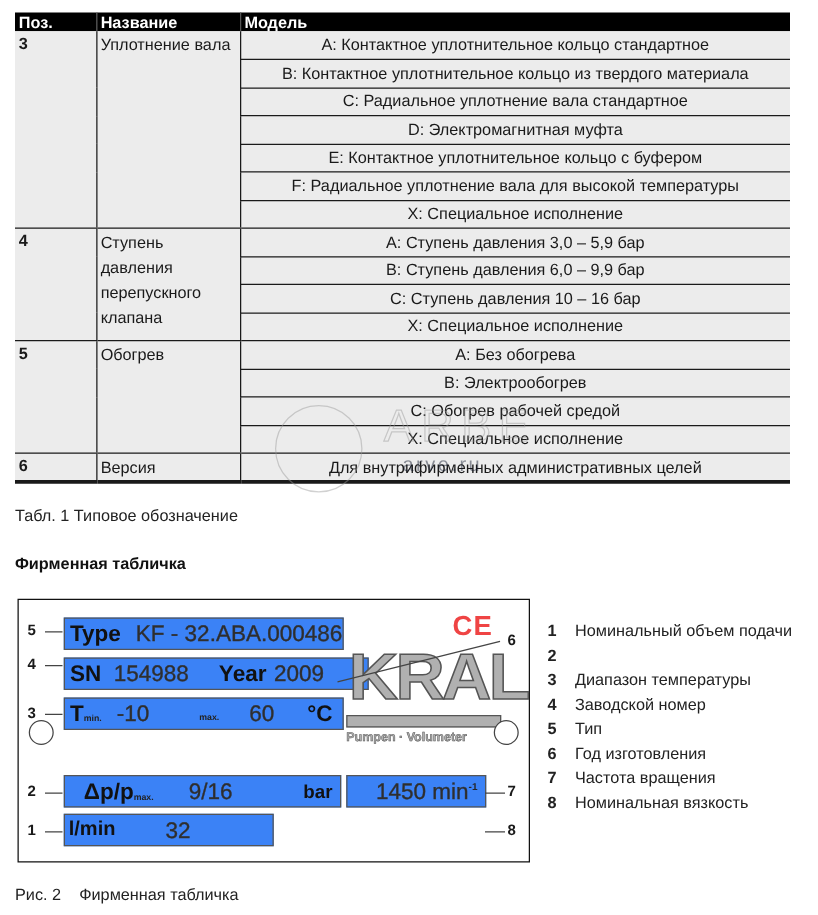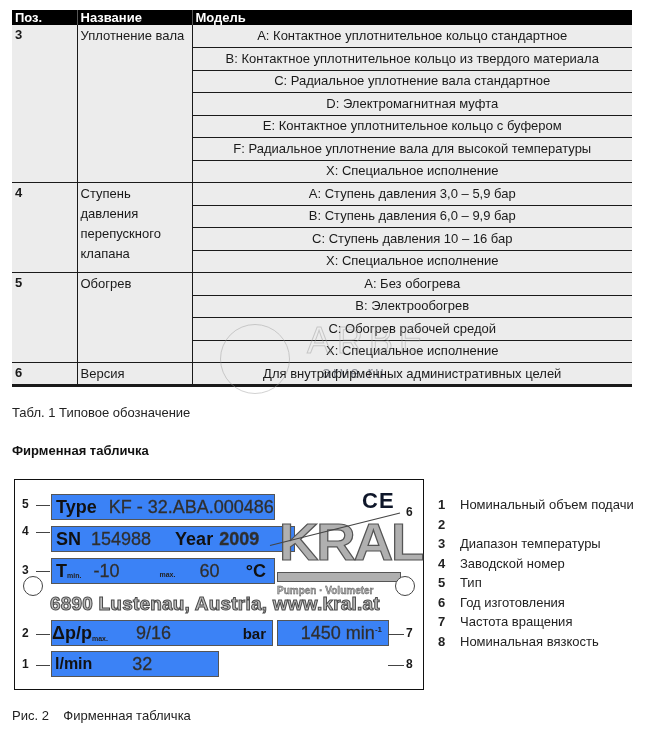--- a/index.html
+++ b/index.html
@@ -60,21 +60,21 @@
     .leader { position: absolute; height: 1px; background: #444; transform-origin: left center; }
 
     .kral { position: absolute; left: 262px; top: 36px; width: 124px; height: 56px; }
     .kral-text {
       position: absolute; left: 2px; top: -4px; font-size: 52px; font-weight: bold;
       color: #b0b0b0; -webkit-text-stroke: 1.2px #555; letter-spacing: -2px;
       font-family: "Liberation Sans", sans-serif; transform: scaleX(1.05); transform-origin: left;
     }
     .kral-bar { position: absolute; left: 262px; top: 92px; width: 124px; height: 10px; background: #b0b0b0; border: 1px solid #555; }
     .kral-sub { position: absolute; left: 262px; top: 105px; font-size: 10px; font-weight: bold; color: #b0b0b0; -webkit-text-stroke: 0.4px #555; }
-    .ce { position: absolute; left: 347px; top: 8px; font-size: 22px; font-weight: bold; color: #0f172a; letter-spacing: 1px; font-family: "Liberation Sans", sans-serif; }
+    .ce { position: absolute; left: 347px; top: 8px; font-size: 22px; font-weight: bold; color: #ef4444; letter-spacing: 1px; font-family: "Liberation Sans", sans-serif; }
     .address {
       position: absolute; left: 35px; top: 113px; font-size: 19px; font-weight: bold;
       color: #bdbdbd; -webkit-text-stroke: 1px #4a4a4a; white-space: nowrap; letter-spacing: 0.2px;
     }
 
     
     .legend { position: absolute; left: 438px; top: 495px; font-size: 13px; color: #222; }
     .legend-item { display: flex; line-height: 19.5px; }
     .legend-num { width: 22px; font-weight: bold; color: #222; }
     .legend-text { width: 190px; }
@@ -174,21 +174,21 @@
 
   <div class="field" style="left:36px; top:14px; width:224px; height:26px; padding-left:4px;">
     <span class="lbl plate-big" style="margin-right:12px;">Type</span>
     <span class="val plate-big" style="font-weight:normal; -webkit-text-stroke:0.3px #333;">KF - 32.ABA.000486</span>
   </div>
 
   <div class="field" style="left:36px; top:46px; width:244px; height:26px; padding-left:4px;">
     <span class="lbl plate-big" style="margin-right:10px;">SN</span>
     <span class="val plate-big" style="font-weight:normal; -webkit-text-stroke:0.3px #333;">154988</span>
     <span class="lbl plate-big" style="margin-left:24px; margin-right:6px;">Year</span>
-    <span class="val plate-big" style="font-weight:bold; -webkit-text-stroke:0.3px #333;">2009</span>
+    <span class="val plate-big" style="font-weight:normal; -webkit-text-stroke:0.3px #333;">2009</span>
   </div>
 
   <div class="field" style="left:36px; top:78px; width:224px; height:26px; padding-left:4px;">
     <span class="lbl plate-big">T</span>
     <span class="sub" style="margin-top:8px; margin-right:12px;">min.</span>
     <span class="val plate-big" style="font-weight:normal; -webkit-text-stroke:0.3px #333;">-10</span>
     <span class="sub" style="margin-left:40px; margin-top:6px; margin-right:24px;">max.</span>
     <span class="val plate-big" style="font-weight:normal; -webkit-text-stroke:0.3px #333;">60</span>
     <span class="lbl plate-big" style="margin-left:auto; margin-right:8px;">°C</span>
   </div>
@@ -196,23 +196,22 @@
   <div class="ce">CE</div>
   <div class="kral">
     <div class="kral-text">KRAL</div>
   </div>
   <div class="kral-bar"></div>
   <div class="kral-sub">Pumpen · Volumeter</div>
 
   <div class="hole" style="left:8px; top:96px;"></div>
   <div class="hole" style="left:380px; top:96px;"></div>
 
-  <div class="address">6890 Lustenau,  Austria,  www.kral.at</div>
-
-  <div class="field" style="left:36px; top:140px; width:222px; height:26px; padding-left:0;">
+
+  <div class="field" style="left:36px; top:140px; width:222px; height:26px; padding-left:15px;">
     <span class="lbl plate-big">Δp/p</span>
     <span class="sub" style="margin-top:10px; margin-right:28px;">max.</span>
     <span class="val plate-big" style="font-weight:normal; -webkit-text-stroke:0.3px #333;">9/16</span>
     <span class="lbl" style="margin-left:auto; margin-right:6px; font-size:15px;">bar</span>
   </div>
 
   <div class="field" style="left:262px; top:140px; width:112px; height:26px; justify-content:flex-end; padding-right:6px;">
     <span class="val plate-big" style="font-weight:normal; -webkit-text-stroke:0.3px #333;">1450 min</span>
     <sup style="font-size:8px; align-self:flex-start; margin-top:4px;">-1</sup>
   </div>

